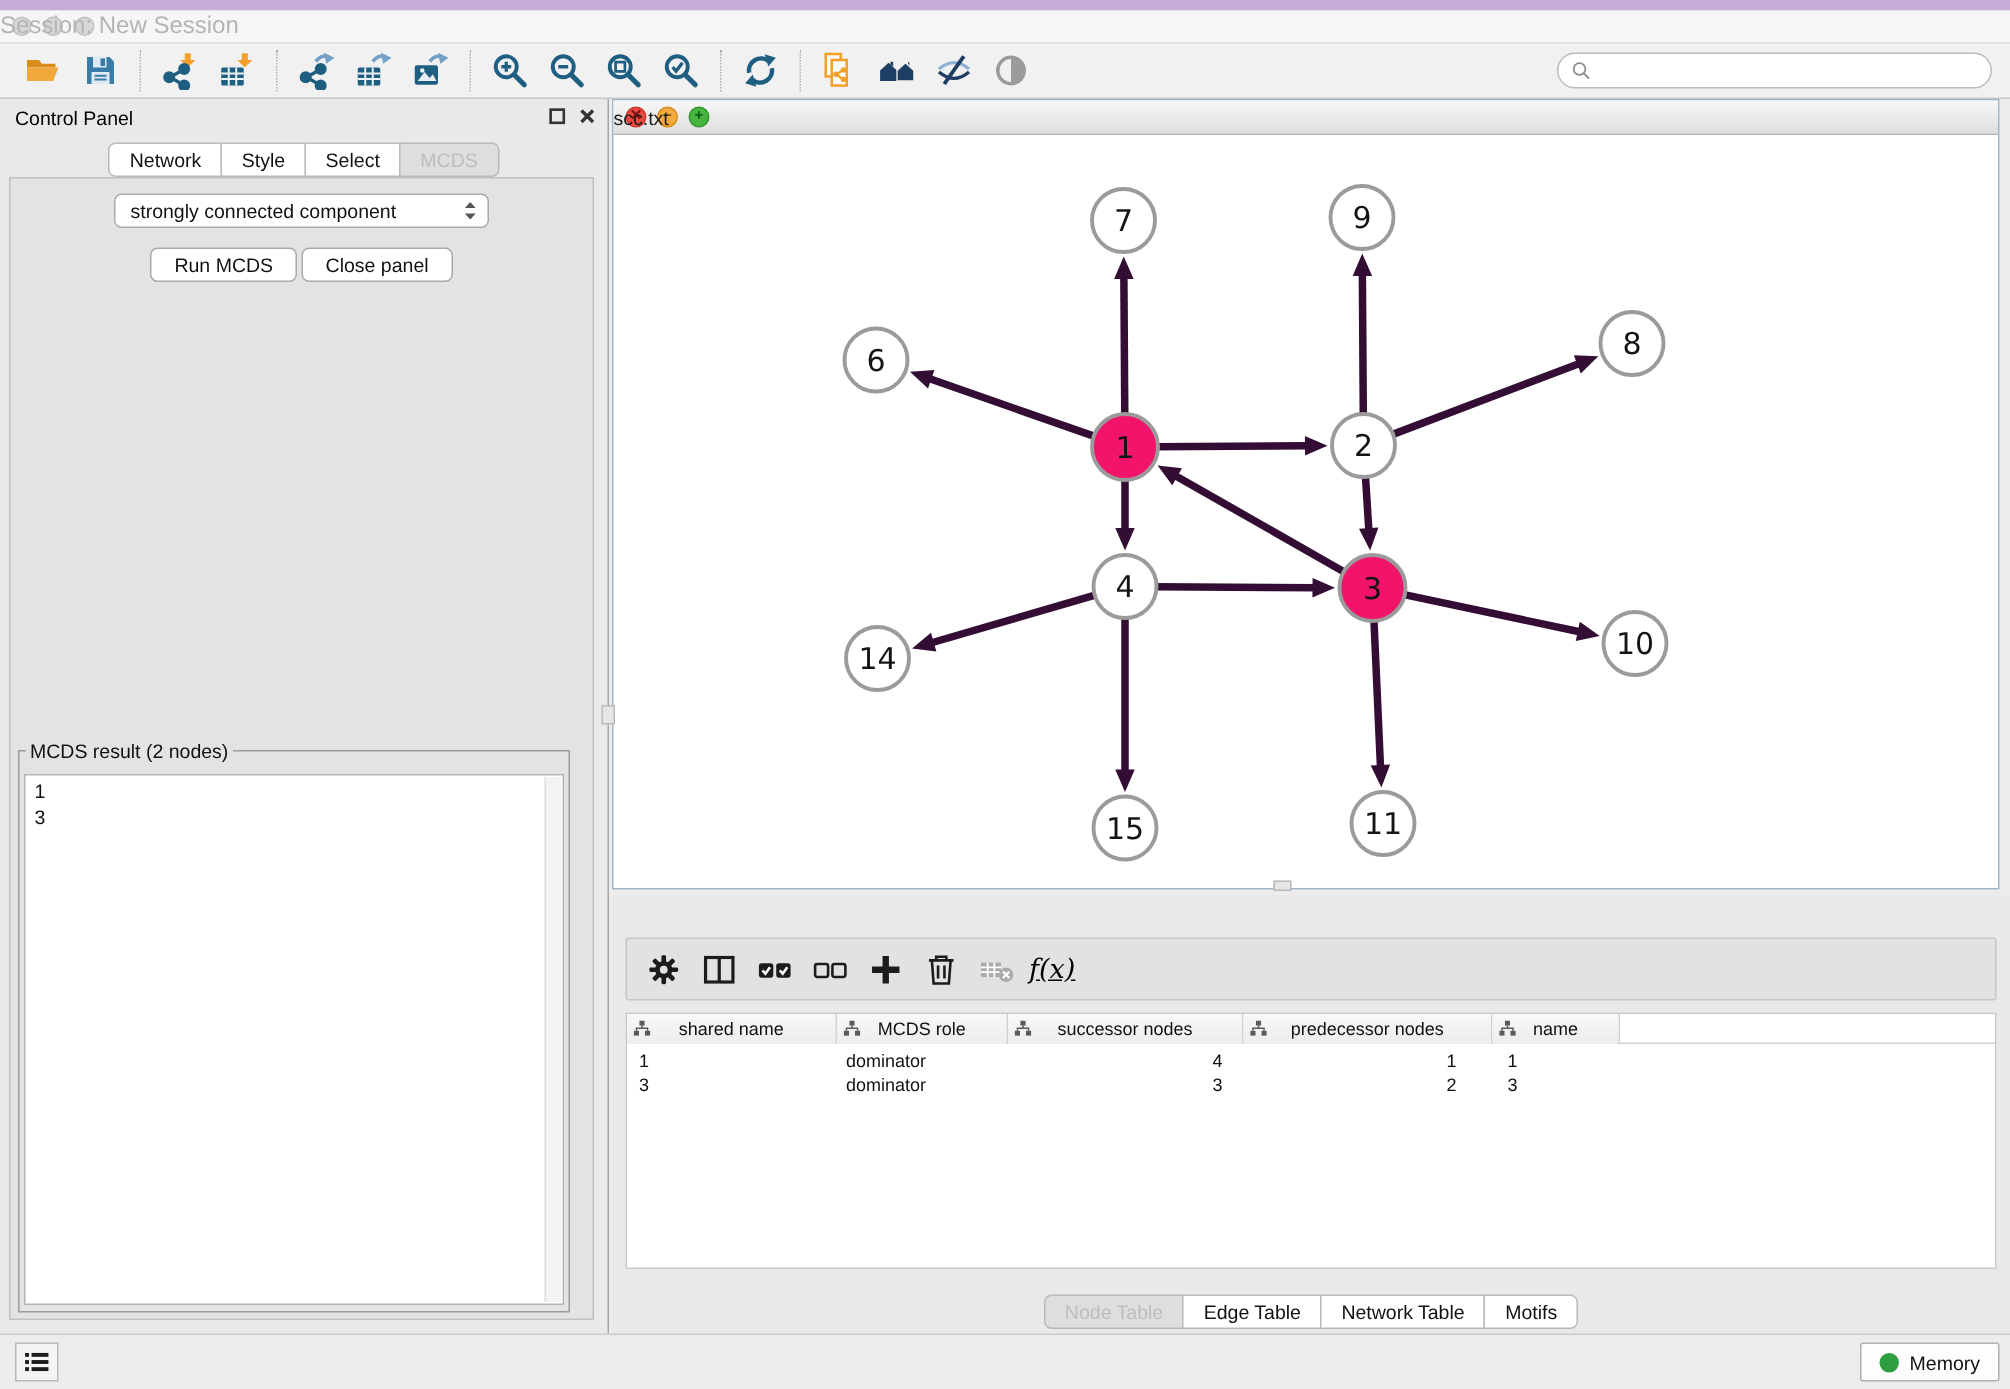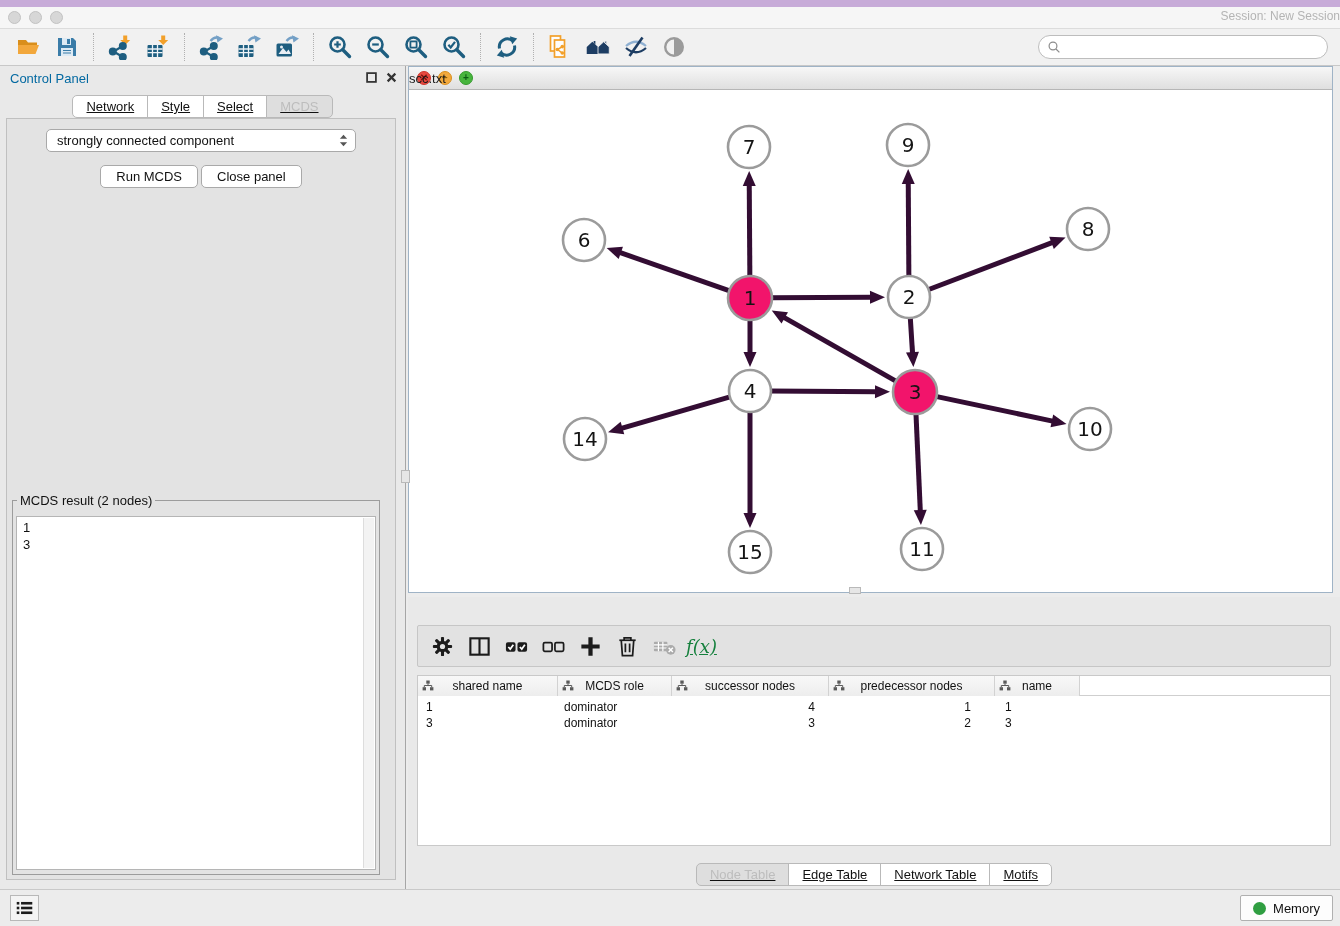--- a/index.html
+++ b/index.html
@@ -6,51 +6,51 @@
   html,body { margin:0; padding:0; }
   body {
     width:1340px; height:926px; position:relative; overflow:hidden;
     background:#ececec; font-family:"Liberation Sans",sans-serif; color:#111;
   }
   
   #mac-strip { position:absolute; top:0; left:0; right:0; height:7px; background:#c7abd8; }
   #titlebar { position:absolute; top:7px; left:0; right:0; height:21px; background:#f6f6f6; }
   #titlebar .lights { position:absolute; left:8px; top:4px; display:flex; gap:8px; }
   #titlebar .lights span { width:13px; height:13px; border-radius:50%; background:#d7d7d7; border:1px solid #c2c2c2; }
-  #main-title { position:absolute; left:0; right:0; top:2px; text-align:right; font-size:12px; color:#b4b4b4; }
+  #main-title { position:absolute; left:0; right:0; top:2px; text-align:left; font-size:16px; color:#b4b4b4; }
   
   #toolbar { position:absolute; top:28px; left:0; right:0; height:38px; background:#f1f1f1;
     border-top:1px solid #dcdcdc; border-bottom:1px solid #c8c8c8; display:flex; align-items:center; padding:0 12px 0 10px; }
   #toolbar-icons { display:flex; align-items:center; height:100%; }
   .tbtn { width:38px; height:32px; display:flex; align-items:center; justify-content:center; cursor:default; }
   .tbtn svg { width:26px; height:26px; }
   .tsep { width:0; height:28px; border-left:1px dotted #b0b0b0; margin:0 7px; }
   #search-box { margin-left:auto; width:290px; height:24px; background:#fff; border:1px solid #bdbdbd;
     border-radius:13px; display:flex; align-items:center; padding:0 8px; }
   #search-box svg { width:15px; height:15px; flex:0 0 auto; }
   #search-box input { border:none; outline:none; flex:1; font-size:13px; background:transparent; margin-left:5px; }
   
   .panel-header { position:absolute; top:0; left:0; right:0; height:24px; }
-  .panel-title { position:absolute; left:10px; top:5px; font-size:13px; color:#0369a1; }
+  .panel-title { position:absolute; left:10px; top:5px; font-size:13px; color:#000000; }
   .panel-ctrls { position:absolute; right:8px; top:6px; display:flex; gap:9px; align-items:center; }
   .panel-ctrls svg { width:11px; height:11px; }
-  .seg { display:inline-flex;text-decoration:underline; }
+  .seg { display:inline-flex; }
   .seg .tab { background:#fff; border:1px solid #b9b9b9; margin-left:-1px; padding:2px 13px;
     font-size:13px; color:#111; line-height:17px; white-space:nowrap; cursor:default; }
   .seg .tab:first-child { border-radius:5px 0 0 5px; margin-left:0; }
   .seg .tab:last-child { border-radius:0 5px 5px 0; }
   .seg .tab.active { background:#dedede; color:#bdbdbd; }
   
   #control-panel { position:absolute; left:0; top:66px; width:406px; height:823px; background:#e9e9e9;
     border-right:1px solid #a6a6a6; }
   #cp-tabs { position:absolute; top:29px; left:0; right:0; display:flex; justify-content:center; }
   .cp-content { position:absolute; left:6px; top:52px; width:390px; height:762px; background:#e3e3e3;
     border:1px solid #c0c0c0; text-align:center; }
   .opt-label { margin-top:22px; font-size:13px; font-weight:bold; color:#141414; }
-  .dropdown { width:310px; height:23px; margin:10px auto 0; background:#fff; border:1px solid #a9a9a9;
+  .dropdown { width:250px; height:23px; margin:10px auto 0; background:#fff; border:1px solid #a9a9a9;
     border-radius:5px; display:flex; align-items:center; font-size:13px; padding:0 7px 0 10px; cursor:default; }
   .dropdown .val { flex:1; text-align:left; }
   .dropdown svg { width:9px; height:15px; }
   .btn-row { margin-top:13px; display:flex; justify-content:center; gap:3px; }
   .btn { background:#fff; border:1px solid #a9a9a9; border-radius:5px; font-size:13px; padding:3px 15px;
     color:#111; font-family:"Liberation Sans",sans-serif; cursor:default; }
   #result-fieldset { position:absolute; left:5px; top:374px; width:368px; height:382px;
     border:1px solid #9c9c9c; padding:0; margin:0; }
   #result-fieldset legend { font-size:13px; text-align:left; margin-left:4px; padding:0 3px; color:#111; }
   .result-box { position:absolute; left:3px; right:3px; top:8px; bottom:4px; background:#fff; border:1px solid #b5b5b5; }
@@ -72,21 +72,21 @@
   
   .grip { position:absolute; background:#e6e6e6; border:1px solid #b9b9b9; }
   #grip-v { left:401px; top:470px; width:9px; height:13px; }
   #grip-h { left:849px; top:587px; width:12px; height:7px; }
   
   #table-panel { position:absolute; left:408px; top:597px; width:932px; height:292px; background:#e9e9e9; }
   #tp-toolbar { position:absolute; left:9px; top:28px; width:914px; height:42px; background:#e2e2e2;
     border:1px solid #c6c6c6; border-radius:2px; display:flex; align-items:center; padding-left:6px; }
   .ttbtn { width:37px; height:36px; display:flex; align-items:center; justify-content:center; cursor:default; }
   .ttbtn svg { width:25px; height:25px; }
-  .fx-label { font-family:"DejaVu Serif",serif; font-style:italic; font-size:18px; color:#15803d;text-decoration:underline; }
+  .fx-label { font-family:"DejaVu Serif",serif; font-style:italic; font-size:18px; color:#000000;text-decoration:underline; }
   .tbl { position:absolute; left:9px; top:78px; width:914px; height:171px; background:#fff; border:1px solid #c9c9c9; overflow:hidden; }
   #tbl-header { display:flex; height:20px; border-bottom:1px solid #cfcfcf; }
   .th { position:relative; height:20px; background:linear-gradient(#f8f8f8,#ededed); border-right:1px solid #d2d2d2;
     display:flex; align-items:center; justify-content:center; font-size:12px; color:#111; flex:0 0 auto; }
   .th .th-ic { position:absolute; left:4px; top:4px; width:12px; height:12px; }
   .th .th-ic svg { width:12px; height:12px; }
   .tr { display:flex; height:16px; }
   .tr:first-child { margin-top:3px; }
   .td { font-size:12px; line-height:16px; flex:0 0 auto; white-space:nowrap; overflow:hidden; }
   .td0 { padding-left:8px; }

